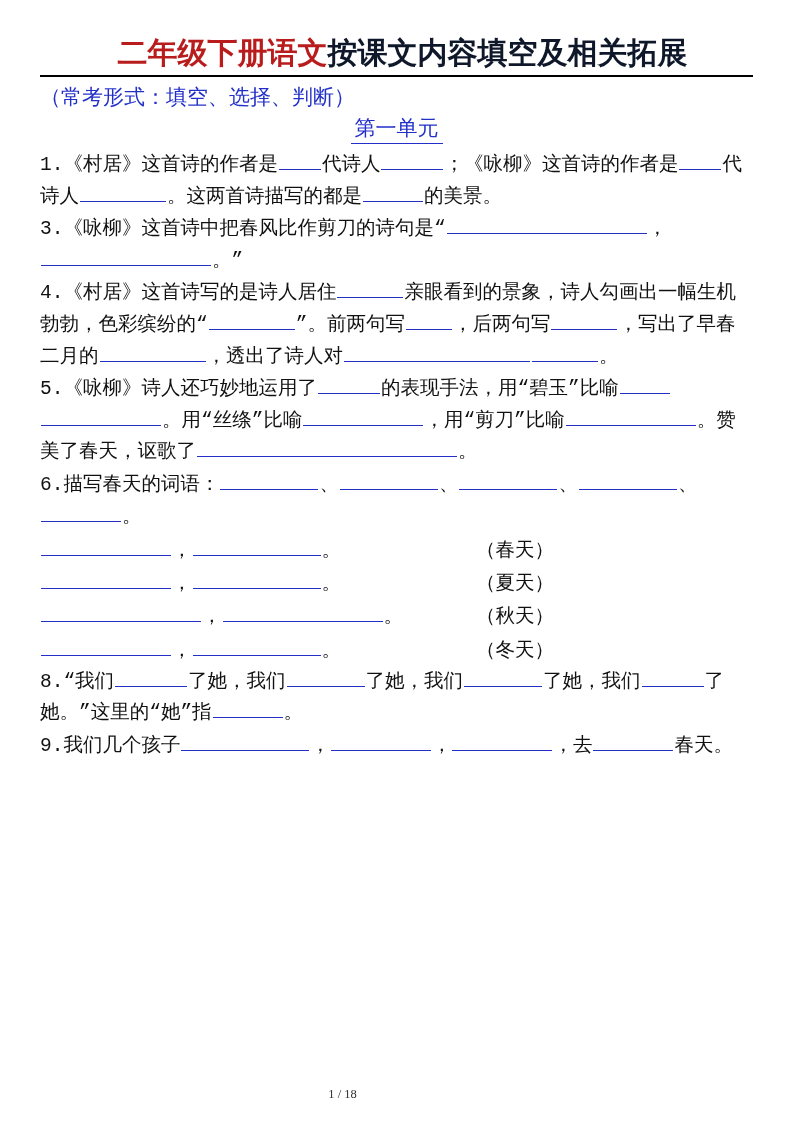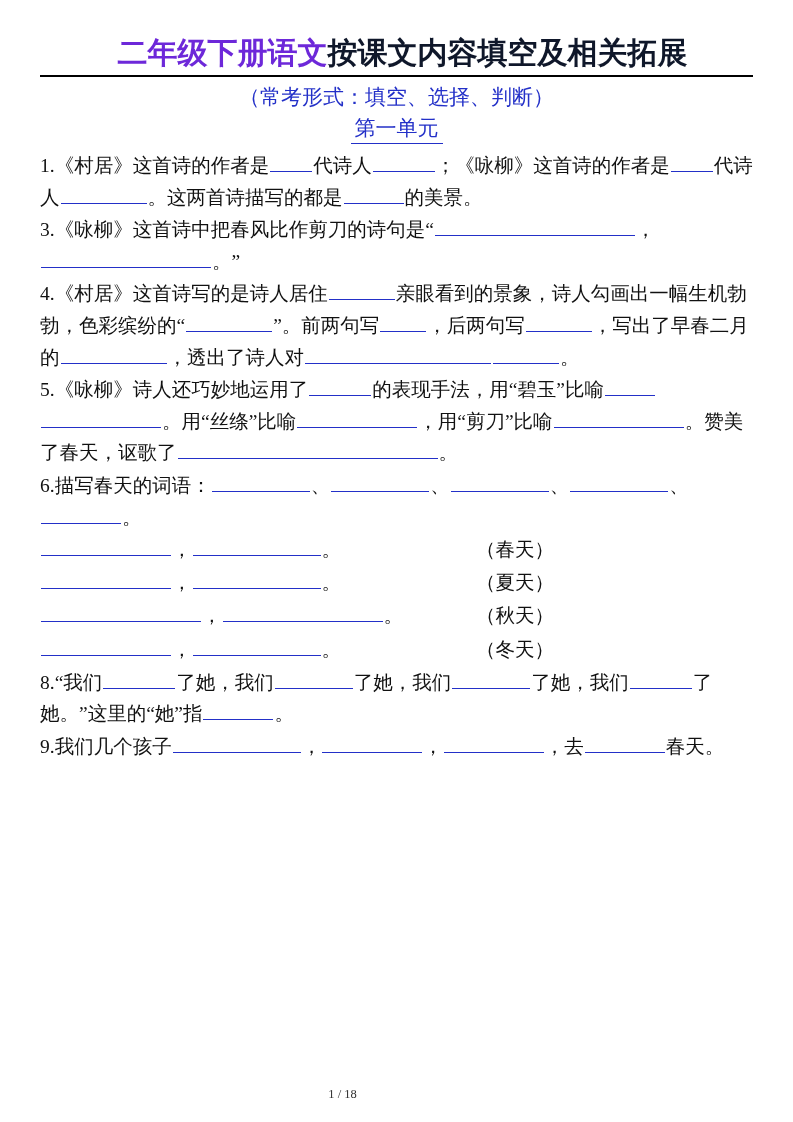--- a/index.html
+++ b/index.html
@@ -29,25 +29,24 @@
     padding-bottom: 3px;
     margin-bottom: 2px;
   }
   .title {
     font-size: 30px;
     font-weight: bold;
     letter-spacing: 0px;
     white-space: nowrap;
     line-height: 1.25;
   }
-  .title .black { color: #6d28d9; margin-left: 12px; }
+  .title .black { color: #b91c1c; margin-left: 12px; }
   .title .red { color: #0f172a; }
 
   .subtitle {
-    text-align: center;
     color: #2330c8;
     font-size: 21px;
     line-height: 1.35;
     margin-top: 6px;
     font-weight: 500;
   }
   .unit {
     text-align: center;
     color: #2330c8;
     font-size: 21px;
@@ -61,20 +60,21 @@
 
   
   .content {
     font-size: 19.5px;
     line-height: 1.62;
     color: #111;
   }
   .para {
     margin: 0 0 1px 0;
     text-indent: 0;
+    font-family: Liberation Mono, monospace;
   }
   .blank {
     display: inline-block;
     border-bottom: 1px solid #2330c8;
     vertical-align: baseline;
     height: 0.95em;
     margin: 0 1px;
   }
 
   

